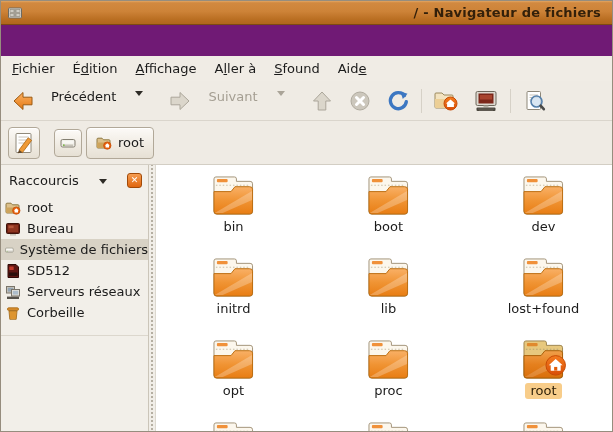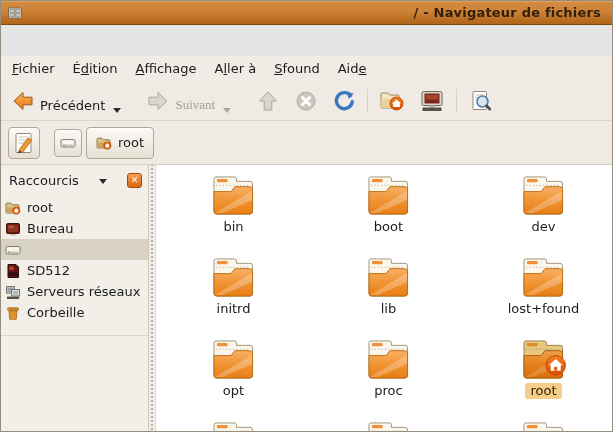--- a/index.html
+++ b/index.html
@@ -1,42 +1,42 @@
 <!DOCTYPE html>
 <html><head>
 <meta charset="utf-8">
 <style>
   html,body{margin:0;padding:0;background:#555;}
   *{box-sizing:border-box;}
   #win{
     position:relative;width:613px;height:432px;overflow:hidden;
     font-family:"DejaVu Sans","Liberation Sans",sans-serif;font-size:13px;color:#1b1b1b;
-    background:#e5e5e5;border-left:1px solid #97public;border:1px solid #968d7e;
+    background:#701a75;border-left:1px solid #97public;border:1px solid #968d7e;
   }
   
   .titlebar{
     height:24px;display:flex;align-items:center;
     background:linear-gradient(#e3a663 0%, #d18940 8%, #cd8338 45%, #b96e22 80%, #b0661c 100%);
     border-bottom:1px solid #7c4a13;
   }
   .titlebar .wicon{margin-left:6px;display:flex;}
   .titlebar .title{
     flex:1;text-align:right;padding-right:11px;font-weight:bold;color:#33200a;
     letter-spacing:.2px;
   }
   
   .menubar{height:25px;display:flex;align-items:center;background:#f0ece5;padding-left:2px;margin-top:31px;}
   .menu-item{padding:3px 9px;white-space:nowrap;}
   .mn{text-decoration:underline;}
   
   .toolbar{height:40px;display:flex;align-items:center;background:#efebe4;
     border-bottom:1px solid #dad5cc;padding-left:6px;}
-  .tbtn{display:flex;align-items:flex-end;gap:3px;padding:3px 4px;border-radius:3px;}
+  .tbtn{display:flex;align-items:flex-start;gap:14px;padding:3px 4px;border-radius:3px;}
   .tbtn .lbl{padding:0 2px;}
-  .disabled .lbl{color:#a49e92;font-family:Liberation Serif, serif;}
+  .disabled .lbl{color:#a49e92;}
   .chev{width:0;height:0;border-left:4px solid transparent;border-right:4px solid transparent;
     border-top:5px solid #2e2b26;margin:2px 3px 0 3px;}
   .disabled .chev{border-top-color:#aaa498;}
   .tsep{width:1px;height:24px;background:#d6d1c7;margin:0 7px;}
   .sp1{width:14px;} .sp2{width:6px;}
   
   .locbar{height:44px;display:flex;align-items:center;background:#efebe4;
     border-bottom:1px solid #d3cec4;padding-left:7px;}
   .btn{
     border:1px solid #b1a898;border-radius:4px;
@@ -264,20 +264,21 @@
             <rect x="3" y="4" width="10" height="7" fill="#8e3520"></rect>
             <rect x="3.6" y="4.6" width="5" height="2.6" fill="#b4573c"></rect>
             <rect x="5" y="13" width="6" height="1.6" fill="#c9c4b8"></rect>
           </svg>
           <span>Bureau</span>
         </div>
         <div class="srow sel">
           <svg width="16" height="16" viewBox="0 0 16 16">
               <use href="#miniDrive"></use>
             </svg>
+          <span>Système de fichiers</span>
         </div>
         <div class="srow">
           <svg width="16" height="16" viewBox="0 0 16 16">
             <path d="M3,1.5 L11,1.5 L13.5,4 L13.5,14.5 L3,14.5 Z" fill="#5f1713" stroke="#2e0b08"></path>
             <rect x="4" y="9.5" width="8.5" height="3.4" fill="#2a0f0c"></rect>
             <rect x="4.3" y="3.5" width="4.4" height="3.4" rx="0.5" fill="#c0392b"></rect>
           </svg>
           <span>SD512</span>
         </div>
         <div class="srow">

